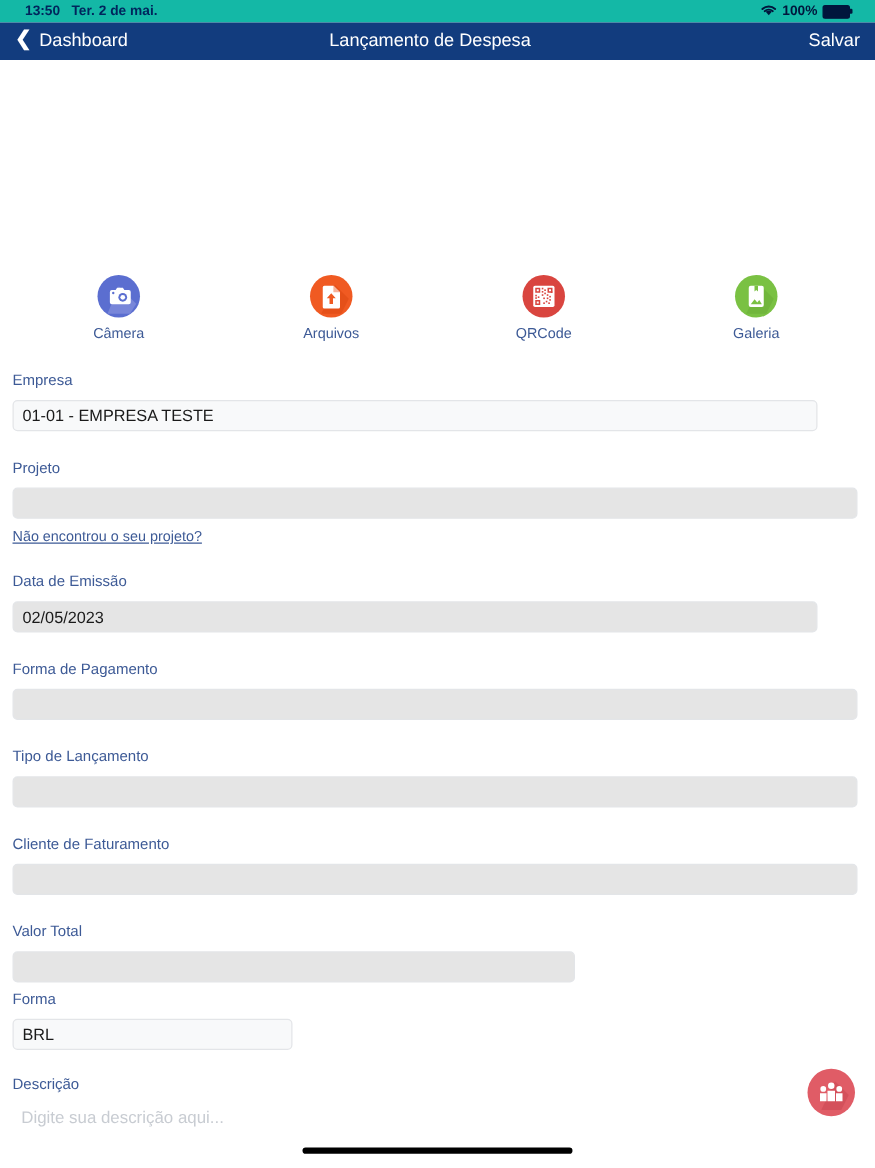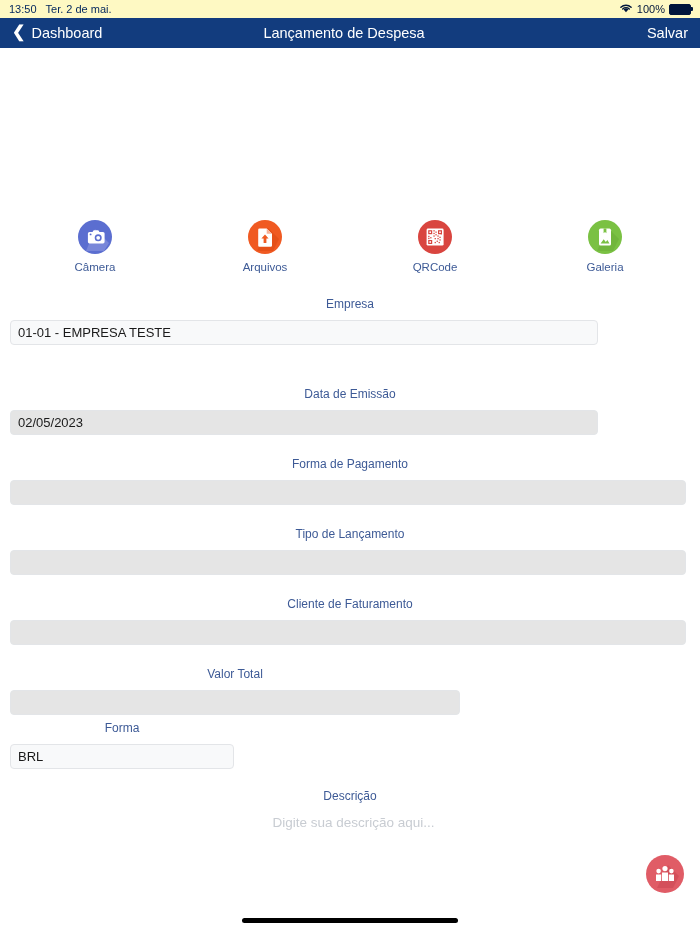--- a/index.html
+++ b/index.html
@@ -12,28 +12,28 @@
     background: #ffffff;
     font-family: "Liberation Sans", sans-serif;
     overflow: hidden;
     position: relative;
     -webkit-font-smoothing: antialiased;
   }
 
   
   .status-bar {
     height: 18px;
-    background: #fef9c3;
-    display: flex;
-    align-items: center;
-    padding: 0 9px;
+    background: #14b8a6;
+    display: flex;
+    align-items: center;
+    padding: 0 20px;
     box-sizing: border-box;
     color: #00255c;
     font-size: 11px;
-    font-weight: normal;
+    font-weight: bold;
   }
   .status-left { display: flex; align-items: center; gap: 9px; }
   .status-right {
     margin-left: auto;
     display: flex;
     align-items: center;
     gap: 4px;
     color: #00163c;
   }
   .wifi-icon { display: block; }
@@ -91,21 +91,20 @@
     color: #ffffff;
     font-size: 14.5px;
     cursor: pointer;
     z-index: 2;
   }
 
   
   .content {
     padding: 0 10px;
     box-sizing: border-box;
-    text-align: center;
   }
 
   
   .actions {
     display: flex;
     padding-top: 172px;
   }
   .action {
     flex: 1 1 0;
     display: flex;
@@ -142,21 +141,21 @@
     border-radius: 4px;
     background: #e5e5e5;
     display: flex;
     align-items: center;
     padding: 0 7px;
     box-sizing: border-box;
     font-size: 13px;
     color: #1a1a1a;
   }
   .input.readonly { background: #f8f9fa; }
-  .input.w-full  { width: 588px; }
+  .input.w-full  { width: 644px; }
   .input.w-sub   { width: 676px; }
   .gap-a { height: 22px; }
   .gap-b { height: 20px; }
 
   .helper-link {
     display: inline-block;
     margin-top: 9px;
     font-size: 11.5px;
     color: #3d5a96;
     text-decoration: underline;
@@ -312,20 +311,25 @@
 
   <div class="form">
 
     <div class="field">
       <div class="label">Empresa</div>
       <div class="input readonly w-full" placeholder="">01-01 - EMPRESA TESTE</div>
     </div>
 
     <div class="gap-a"></div>
 
+    <div class="field">
+      <div class="label">Projeto</div>
+      <div class="input w-sub" placeholder=""></div>
+      <span class="helper-link">Não encontrou o seu projeto?</span>
+    </div>
 
     <div class="gap-b"></div>
 
     <div class="field">
       <div class="label">Data de Emissão</div>
       <div class="input w-full" placeholder="">02/05/2023</div>
     </div>
 
     <div class="gap-a"></div>
 

